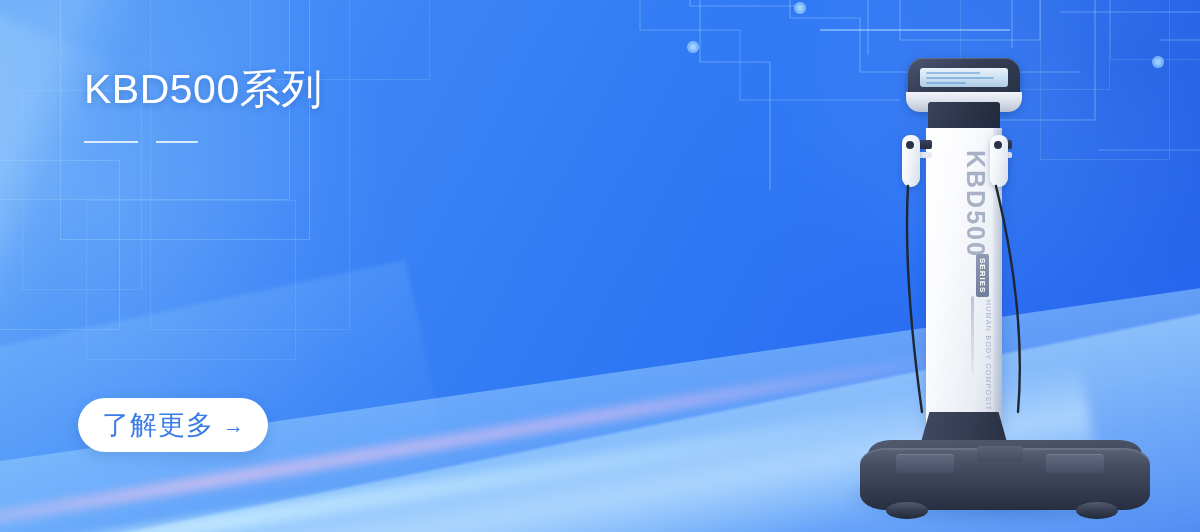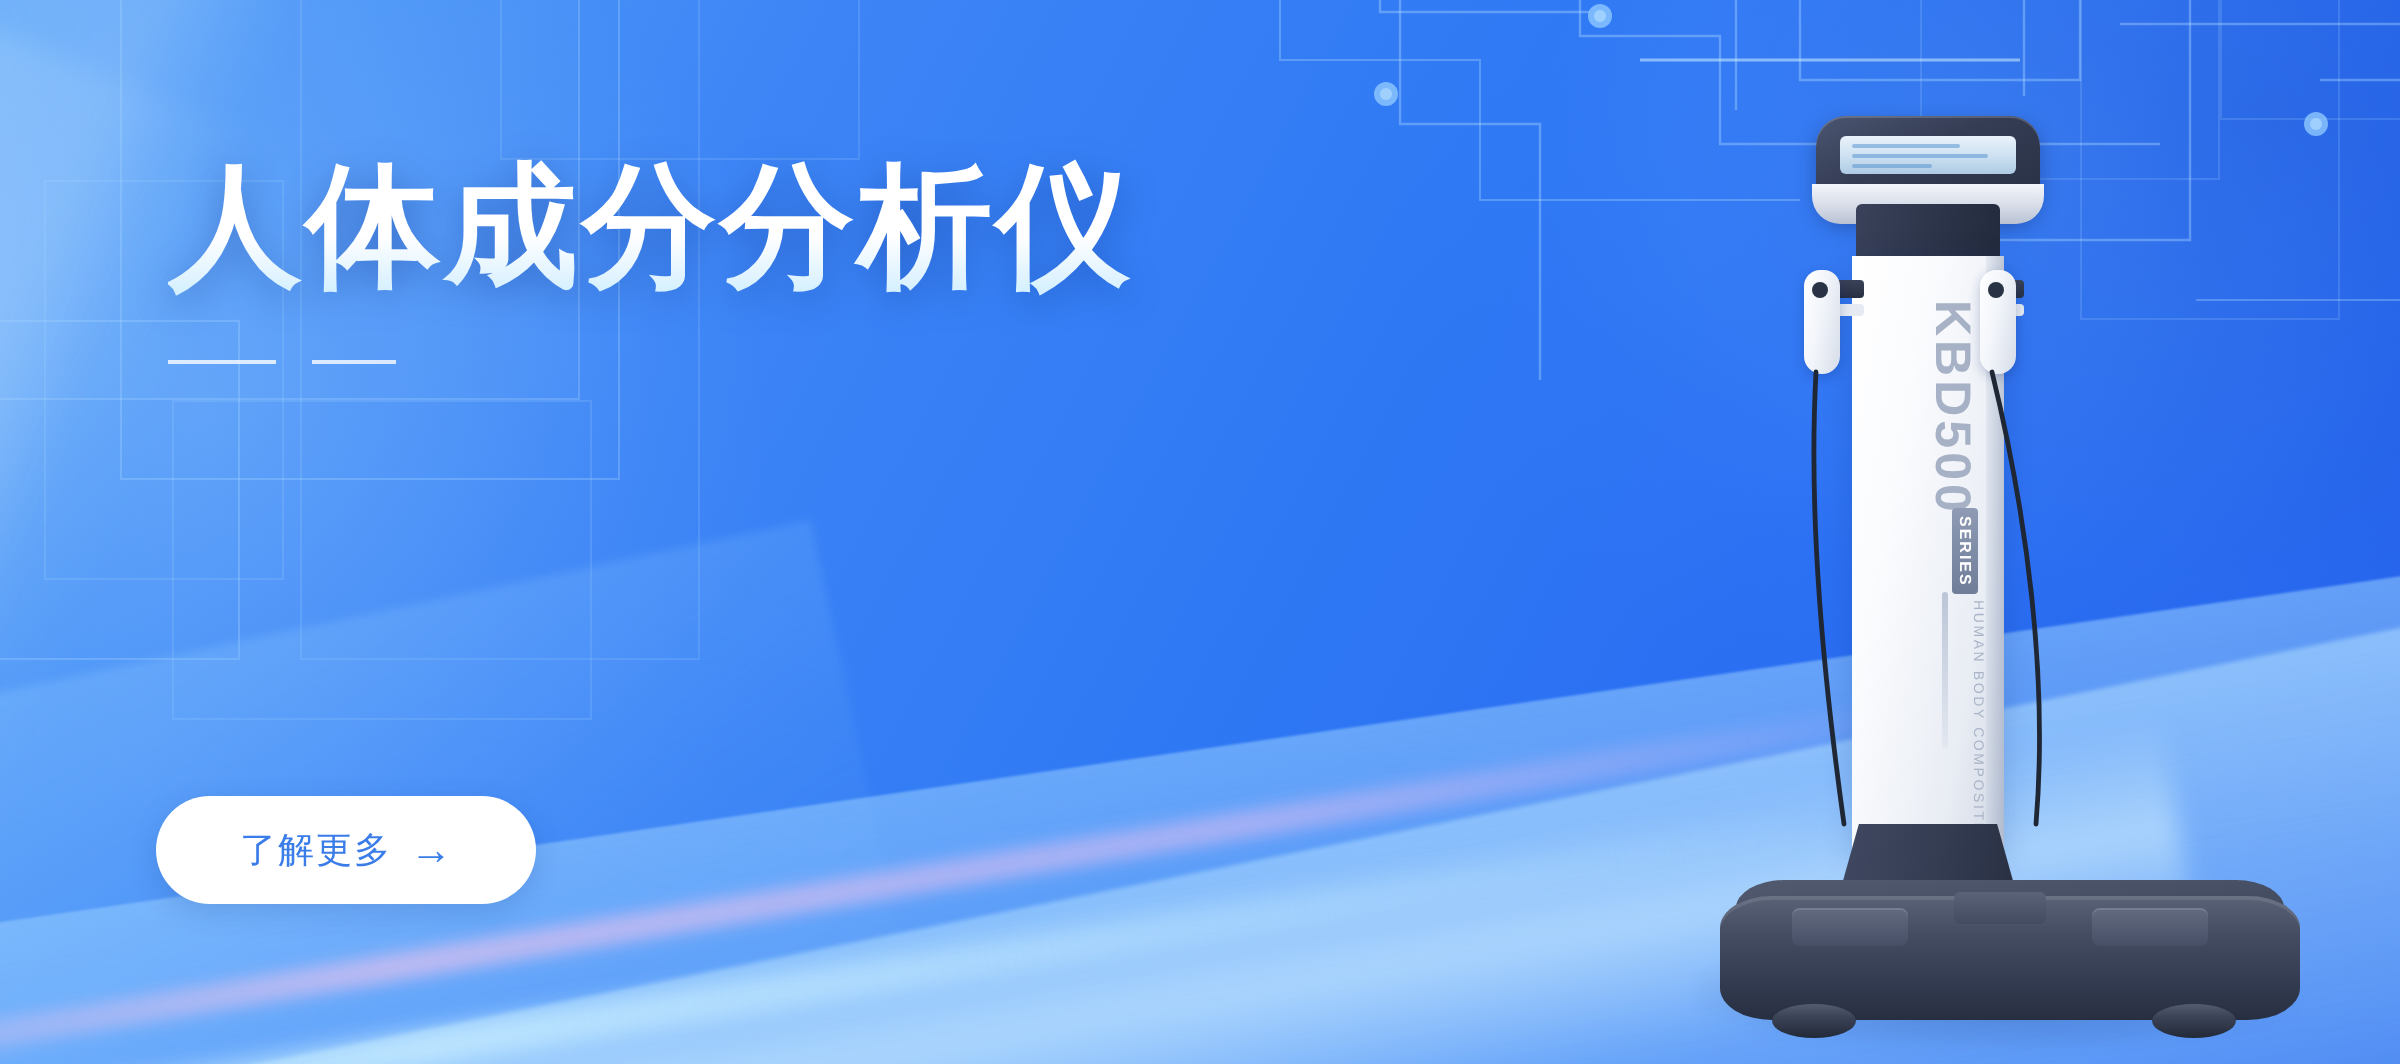--- a/index.html
+++ b/index.html
@@ -202,21 +202,21 @@
     border: none;
     display: flex;
     align-items: center;
     justify-content: center;
     gap: 9px;
     cursor: pointer;
     box-shadow: 0 4px 14px rgba(16,55,140,0.18);
     padding: 0;
   }
   .cta-label {
-    font-size: 18px;
+    font-size: 27px;
     color: #3b7de8;
     letter-spacing: 1px;
     font-family: "Liberation Sans", "DejaVu Sans", sans-serif;
   }
   .cta-arrow {
     font-size: 21px;
     color: #3b7de8;
     line-height: 1;
   }
 
@@ -525,21 +525,21 @@
     <div class="dev-plate-top"></div>
     <div class="dev-plate"></div>
     <div class="pad l"></div>
     <div class="pad r"></div>
     <div class="pad-mid"></div>
     <div class="foot l"></div>
     <div class="foot r"></div>
   </div>
 
   <div class="content">
-    <div class="headline">人体成分分析仪</div>
+    <div class="eyebrow">KBD500系列</div>
     <div class="subline">
       <span class="sub-dash"></span>
       <span class="sub-dash right"></span>
     </div>
   </div>
 
   <button class="cta">
     <span class="cta-label">了解更多</span>
     <span class="cta-arrow">→</span>
   </button>

